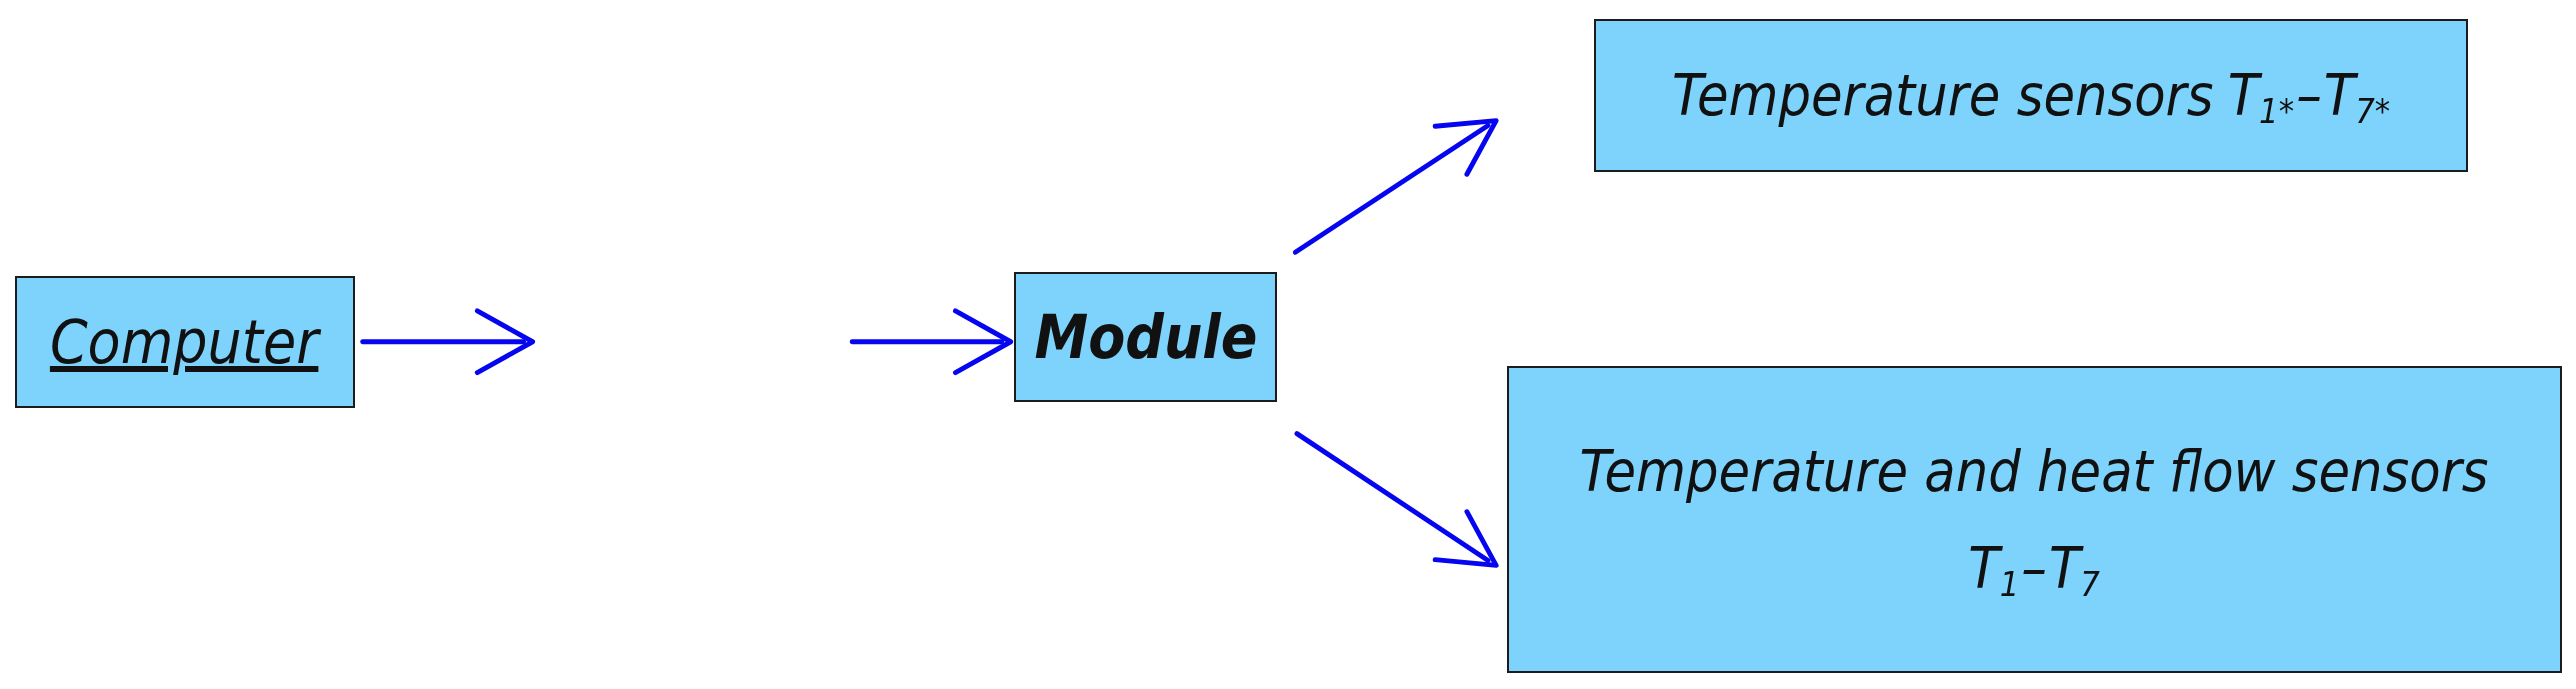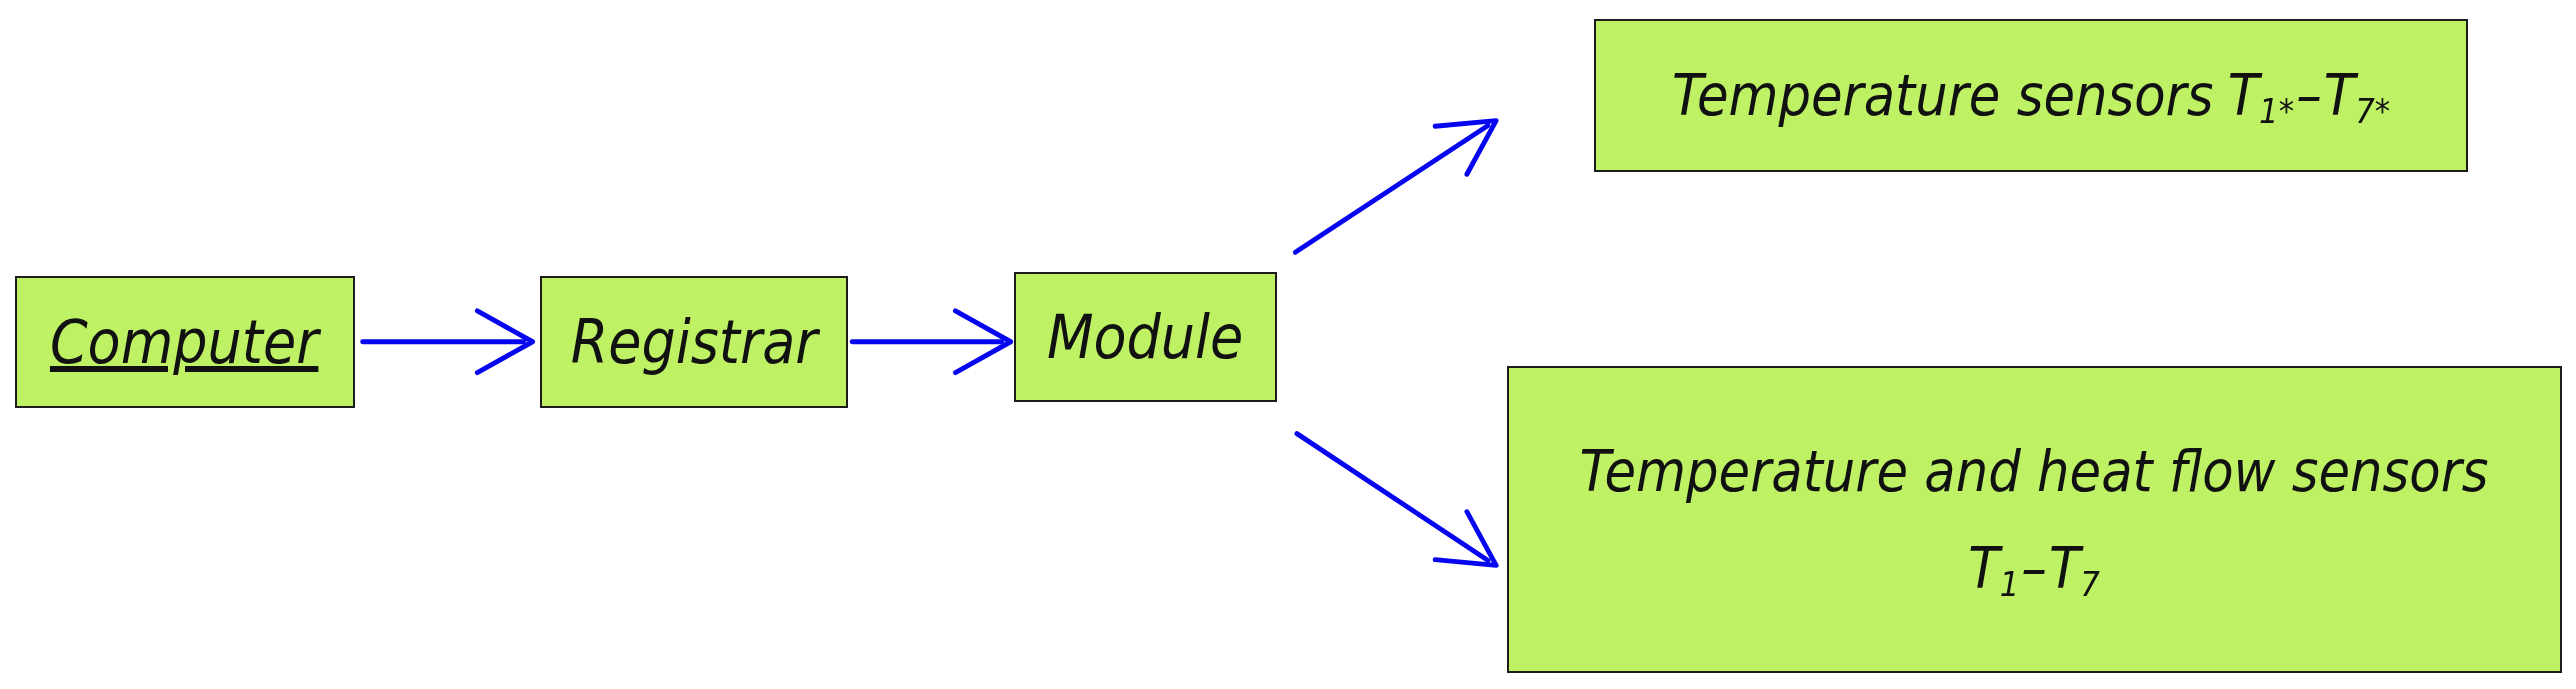--- a/index.html
+++ b/index.html
@@ -24,21 +24,21 @@
     height: 690px;
   }
   #arrow-layer line, #arrow-layer polyline {
     fill: none;
     stroke-width: 6;
     stroke-linecap: round;
     stroke-linejoin: round;
   }
   .node {
     position: absolute;
-    background: #bef264;
+    background: #7dd3fc;
     border: 2.4px solid #1c1c1c;
     box-sizing: border-box;
     display: flex;
     align-items: center;
     justify-content: center;
     text-align: center;
   }
   .lbl {
     display: inline-block;
     white-space: nowrap;
@@ -81,25 +81,22 @@
     <g>
       <line x1="1595" y1="533" x2="1830" y2="689" stroke="#0505f0"></line>
       <polyline points="1804,629 1840,695 1765,688" stroke="#0505f0"></polyline>
     </g>
   </svg>
 
   <div class="node node-small" id="node-computer" style="left:14.6px; top:276px; width:340px; height:132px;text-decoration:underline;">
     <span class="lbl">Computer</span>
   </div>
 
-  <div class="node node-small" id="node-registrar" style="left:540px; top:276px; width:308px; height:132px;">
-    <span class="lbl">Registrar</span>
-  </div>
 
-  <div class="node node-small" id="node-module" style="left:1014px; top:272px; width:263px; height:130px;">
+  <div class="node node-small" id="node-module" style="left:1014px; top:272px; width:263px; height:130px;font-weight:bold;">
     <span class="lbl">Module</span>
   </div>
 
   <div class="node node-wide" id="node-temp-sensors" style="left:1594px; top:18.7px; width:874px; height:153px;">
     <span class="lbl">
       <span class="prefix">Temperature sensors</span><span>T</span><span class="sub">1*</span><span class="dash">–</span><span>T</span><span class="sub">7*</span>
     </span>
   </div>
 
   <div class="node node-wide" id="node-temp-heat-sensors" style="left:1507px; top:366px; width:1055px; height:307px;gap:31px;">

